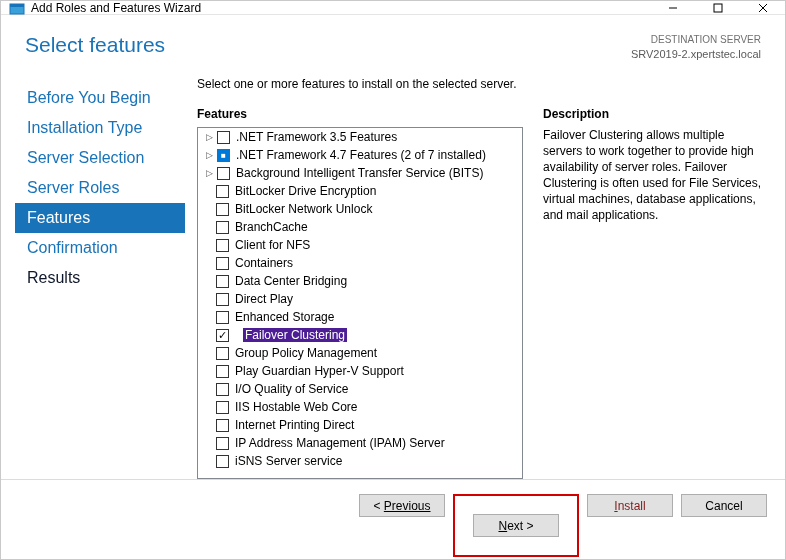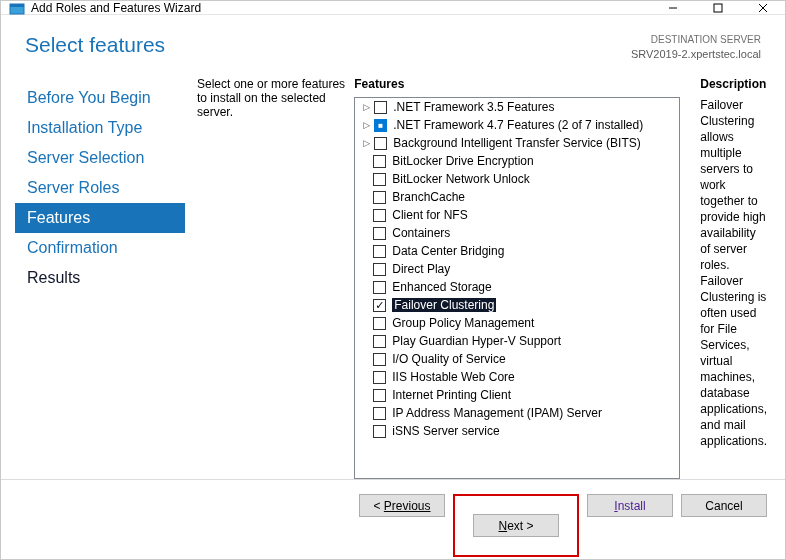--- a/index.html
+++ b/index.html
@@ -14,41 +14,41 @@
 .page-title { font-size: 21px; font-weight: 300; color: #1973b8; }
 .dest { text-align: right; font-size: 11px; color: #5a5a5a; line-height: 14px; }
 .dest-label { font-size: 10px; color: #707070; }
 
 .body-area { display: flex; padding: 8px 14px 0 14px; height: 410px; }
 .sidebar { width: 170px; padding-top: 6px; }
 .sidebar .step { font-size: 16px; color: #1973b8; padding: 6px 12px; cursor: default; white-space: nowrap;}
 .sidebar .step.current { background: #1973b8; color: #fff; }
 .sidebar .step.disabled { color: #0f172a; }
 
-.main { flex: 1; padding-left: 12px; padding-right: 4px; display: flex; flex-direction: row; justify-content: flex-end; }
+.main { flex: 1; padding-left: 12px; padding-right: 4px; display: flex; flex-direction: column; justify-content: flex-end; }
 .instruction { font-size: 12px; color: #000; margin-bottom: 16px; }
 .two-col { display: flex; flex: 1; gap: 20px; min-height: 0; }
 .features-col { width: 326px; display: flex; flex-direction: column; }
 .col-label { font-size: 12px; font-weight: 600; margin-bottom: 6px; }
 .listbox { border: 1px solid #828790; flex: 1; overflow-y: auto; overflow-x: auto; background: #fff; position: relative; }
 .feature-row { display: flex; align-items: center; font-size: 12px; padding: 1px 4px 1px 18px; height: 18px; white-space: nowrap; color: #000; }
 .feature-row.indent { padding-left: 6px; }
 .expander { width: 11px; height: 11px; display: inline-flex; align-items: center; justify-content: center; font-size: 9px; color: #555; margin-right: 2px; }
 .cbx { width: 13px; height: 13px; border: 1px solid #333; margin-right: 6px; display: inline-flex; align-items: center; justify-content: center; font-size: 10px; background: #fff; flex: 0 0 13px; }
 .cbx.checked::after { content: "✓"; font-size: 11px; line-height: 11px; }
 .cbx.filled { background: #0078d7; border-color: #0078d7; }
 .feature-label { }
-.feature-label.selected { background: #0f172a; color: #fff; padding: 0 2px; }
+.feature-label.selected { background: #4c1d95; color: #fff; padding: 0 2px; margin-left: 8px; }
 
 .desc-col { flex: 1; }
 .desc-text { font-size: 12px; color: #000; line-height: 16px; }
 
 .footer { border-top: 1px solid #dcdcdc; padding: 14px 18px; display: flex; justify-content: flex-end; gap: 8px; }
 .btn-std { min-width: 86px; height: 23px; font-size: 12px; border: 1px solid #adadad; background: #e1e1e1; color: #000; padding: 0 12px; cursor: default; }
-.btn-std:disabled, .btn-std.disabled { color: #4c1d95; }
+.btn-std:disabled, .btn-std.disabled { color: #7f1d1d; }
 .btn-std u { text-decoration: underline; }
 .highlight-frame { border: 2px solid #d40000; padding: 2px; display: inline-flex; }
 .highlight-frame .btn-std { margin: 16px; }
 
 
 .listbox::-webkit-scrollbar { width: 17px; height: 17px; }
 .listbox::-webkit-scrollbar-track { background: #f0f0f0; }
 .listbox::-webkit-scrollbar-thumb { background: #cdcdcd; }
 .listbox::-webkit-scrollbar-button { background: #dadada; height: 17px; width: 17px; }
 </style>
@@ -170,21 +170,21 @@
             <div class="feature-row">
               <span class="cbx"></span>
               <span class="feature-label">I/O Quality of Service</span>
             </div>
             <div class="feature-row">
               <span class="cbx"></span>
               <span class="feature-label">IIS Hostable Web Core</span>
             </div>
             <div class="feature-row">
               <span class="cbx"></span>
-              <span class="feature-label">Internet Printing Client</span>
+              <span class="feature-label">Internet Printing Direct</span>
             </div>
             <div class="feature-row">
               <span class="cbx"></span>
               <span class="feature-label">IP Address Management (IPAM) Server</span>
             </div>
             <div class="feature-row">
               <span class="cbx"></span>
               <span class="feature-label">iSNS Server service</span>
             </div>
           </div>

